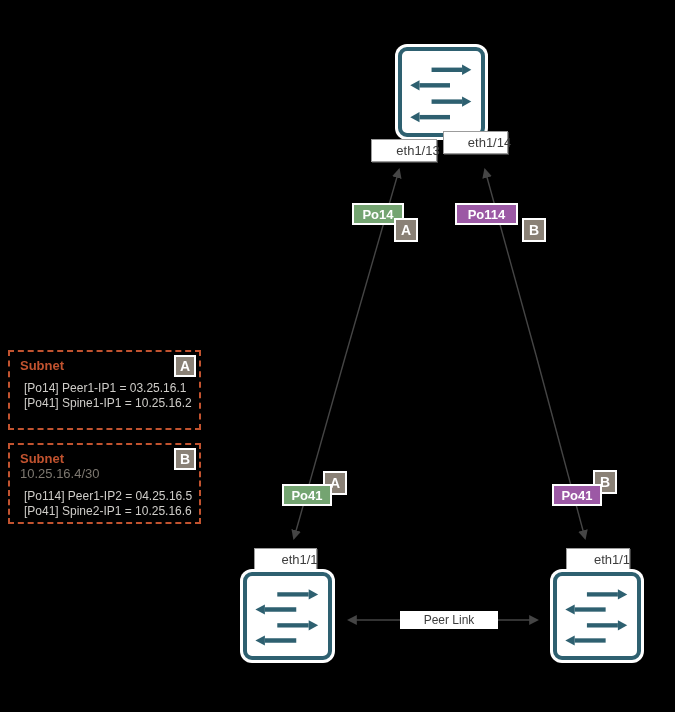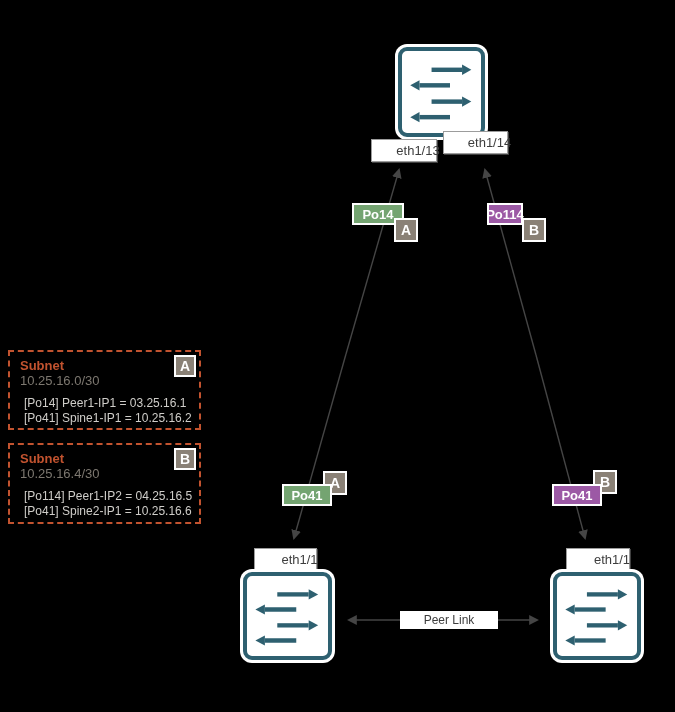--- a/index.html
+++ b/index.html
@@ -86,21 +86,21 @@
       </g>
     </svg>
   </div>
 
   <div class="port-label" style="left:371px;top:139px;width:66px;height:23px">eth1/13</div>
   <div class="port-label" style="left:443px;top:131px;width:65px;height:23px">eth1/14</div>
 
   <div class="po-label po-green" style="left:352px;top:203px;width:52px">Po14</div>
   <div class="badge" style="left:394px;top:218px">A</div>
 
-  <div class="po-label po-purple" style="left:487px;top:203px;width:36px">Po114</div>
+  <div class="po-label po-purple" style="left:455px;top:203px;width:63px">Po114</div>
   <div class="badge" style="left:522px;top:218px">B</div>
 
   <div class="badge" style="left:323px;top:471px">A</div>
   <div class="po-label po-green" style="left:282px;top:484px;width:50px">Po41</div>
 
   <div class="badge" style="left:593px;top:470px">B</div>
   <div class="po-label po-purple" style="left:552px;top:484px;width:50px">Po41</div>
 
   <div class="port-label" style="left:254px;top:548px;width:63px;height:22px">eth1/1</div>
   <div class="port-label" style="left:566px;top:548px;width:64px;height:22px">eth1/1</div>
@@ -133,21 +133,20 @@
           <polygon points="19,77 6,84 19,91" stroke="none"></polygon>
       </g>
     </svg>
   </div>
 
   <div class="peer-label">Peer Link</div>
 
   <div class="subnet-box" style="top:350px;height:80px">
     <div class="badge subnet-badge">A</div>
     <div class="subnet-title">Subnet</div>
-    <div class="subnet-cidr">10.25.16.0/30</div>
     <div class="subnet-entries">
       <div class="subnet-entry">[Po14] Peer1-IP1 = 03.25.16.1</div>
       <div class="subnet-entry">[Po41] Spine1-IP1 = 10.25.16.2</div>
     </div>
   </div>
 
   <div class="subnet-box" style="top:443px;height:81px">
     <div class="badge subnet-badge">B</div>
     <div class="subnet-title">Subnet</div>
     <div class="subnet-cidr">10.25.16.4/30</div>

